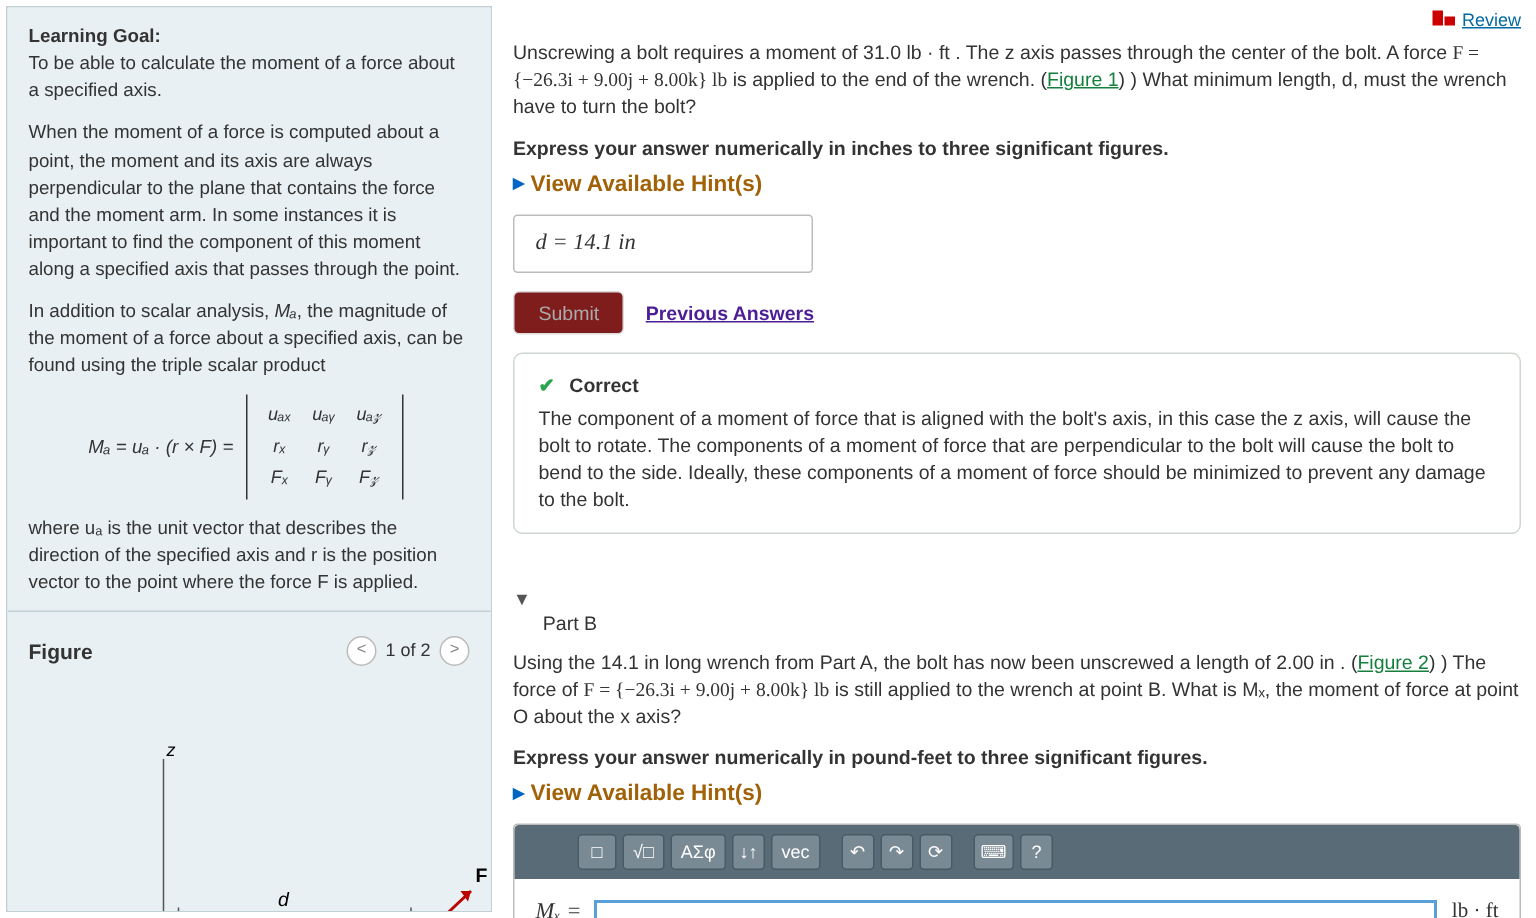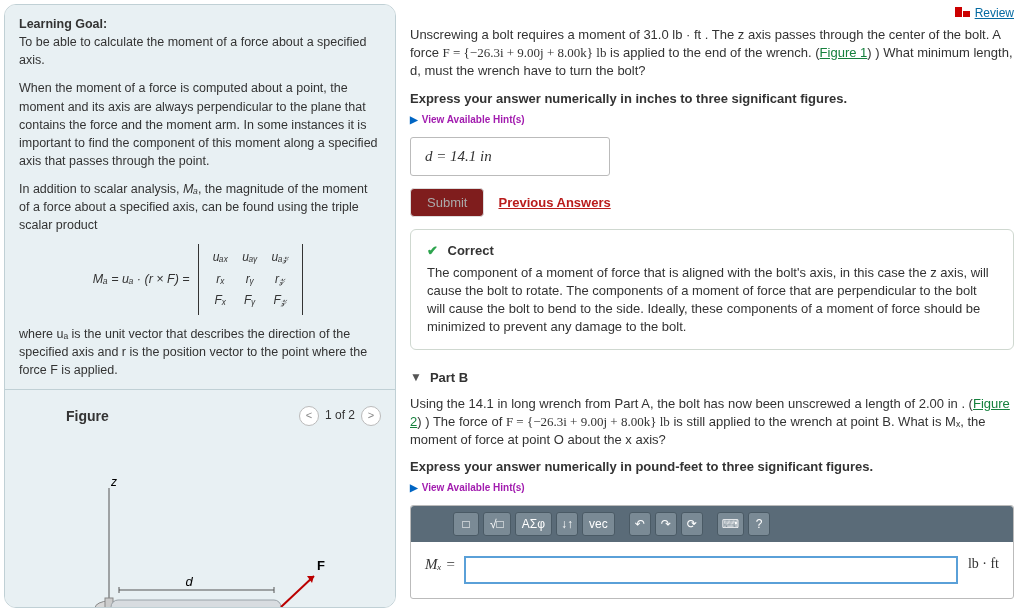--- a/index.html
+++ b/index.html
@@ -7,45 +7,45 @@
     font-family: Arial, Helvetica, sans-serif;
     font-size: 13px;
     color: #333;
     background: #fff;
     width: 1024px;
     height: 612px;
     overflow: hidden;
     display: flex;
   }
   .left-pane {
-    width: 392px;
+    width: 324px;
     background: #e8f0f3;
     border: 1px solid #c0d0d5;
-    border-radius: 12px;
+    border-radius: 0;
     margin: 4px 4px 4px 4px;
     padding: 10px 14px;
     overflow: auto;
     font-size: 12.5px;
     line-height: 1.45;
   }
   .left-pane p { margin-bottom: 10px; }
   .formula { text-align: center; margin: 8px 0 10px 0; }
   .mat {
     display: inline-block;
     vertical-align: middle;
     border-left: 1px solid #333;
     border-right: 1px solid #333;
     padding: 2px 6px;
     margin: 0 4px;
   }
   .mat td { padding: 1px 6px; text-align: center; font-style: italic; font-size: 12px; }
   .eqline { display:flex; align-items:center; justify-content:center; font-style:italic;}
   hr.sep { border:none; border-top:1px solid #c0d0d5; margin:10px -14px; }
   .fig-head { display:flex; justify-content:space-between; align-items:center; padding-top:6px;}
-  .fig-head h4 { font-weight:bold; font-size:14px;margin-left:47px;}
+  .fig-head h4 { font-weight:bold; font-size:14px;}
   .pager { display:flex; align-items:center; gap:6px; font-size:12px;}
   .pager .circ {
     display:inline-flex; align-items:center; justify-content:center;
     width:20px; height:20px; border:1px solid #bbb; border-radius:50%; background:#fff;
     cursor:pointer; color:#888; font-size:11px;
   }
   .fig-body {
     margin-top:12px; height:230px; position:relative;
   }
   .wrench-draw {
@@ -54,42 +54,42 @@
   .right-pane {
     flex:1; padding:6px 10px 0 10px; overflow:auto;
   }
   .review { text-align:right; font-size:12px; }
   .review a { color:#0369a1; text-decoration:underline;}
   .sqicon { display:inline-block; width:7px; height:10px; background:#c00; margin-right:1px; vertical-align:baseline;}
   .sqicon.sm { height:6px; }
   .problem { margin:6px 0 10px 0; line-height:1.4; font-size:13px;}
   .problem a { color:#15803d; }
   .instruction { font-weight:bold; margin:8px 0; }
-  .hints-toggle { color:#a21caf; font-size:10px; font-weight:bold; cursor:pointer; margin:8px 0 12px 0; display:flex; align-items:center; gap:4px;}
+  .hints-toggle { color:#a16207; font-size:15px; font-weight:bold; cursor:pointer; margin:8px 0 12px 0; display:flex; align-items:center; gap:4px;}
   .hints-toggle::before { content:"▶"; font-size:10px; color:#0065c3;}
   .ans-box {
     border:1px solid #bbb; border-radius:3px; padding:10px 14px;
     display:inline-block; min-width:200px; background:#fff;
     font-family: "Times New Roman", serif; font-style:italic; font-size:15px;
   }
   .btnrow { margin:12px 0; display:flex; gap:14px; align-items:center;}
   .btn-submit {
     background:#7f1d1d; color:#aaa; border:1px solid #ddd; border-radius:4px;
     padding:6px 16px; font-size:13px; cursor:default;
   }
-  .btn-prev { color:#b91c1c; font-weight:bold; text-decoration:underline; font-size:13px; cursor:pointer;}
+  .btn-prev { color:#4c1d95; font-weight:bold; text-decoration:underline; font-size:13px; cursor:pointer;}
   .feedback {
     border:1px solid #cfd8d0; border-radius:6px; padding:12px 16px; background:#fff;
     font-size:13px; line-height:1.4;
   }
   .feedback .check { color:#2da44e; font-weight:bold; margin-right:6px;}
   .feedback .title { font-weight:bold; }
   .partb-row { display:flex; align-items:center; gap:8px; margin:20px 0 10px 0;}
   .partb-row .caret { font-size:12px; color:#555; cursor:pointer;}
-  .partb { font-weight:bold;}
+  .partb { font-weight:normal;margin-top:32px;}
   .equation-editor {
     border:1px solid #bbb; border-radius:3px; background:#fff; margin-top:10px;
     padding:0;
   }
   .toolbar {
     background:#5a6b78; padding:6px 8px; display:flex; gap:4px; align-items:center;
     border-top-left-radius:3px; border-top-right-radius:3px;
   }
   .tbtn {
     background:#7a8a95; color:#fff; border:1px solid #4a5a65; border-radius:3px;

